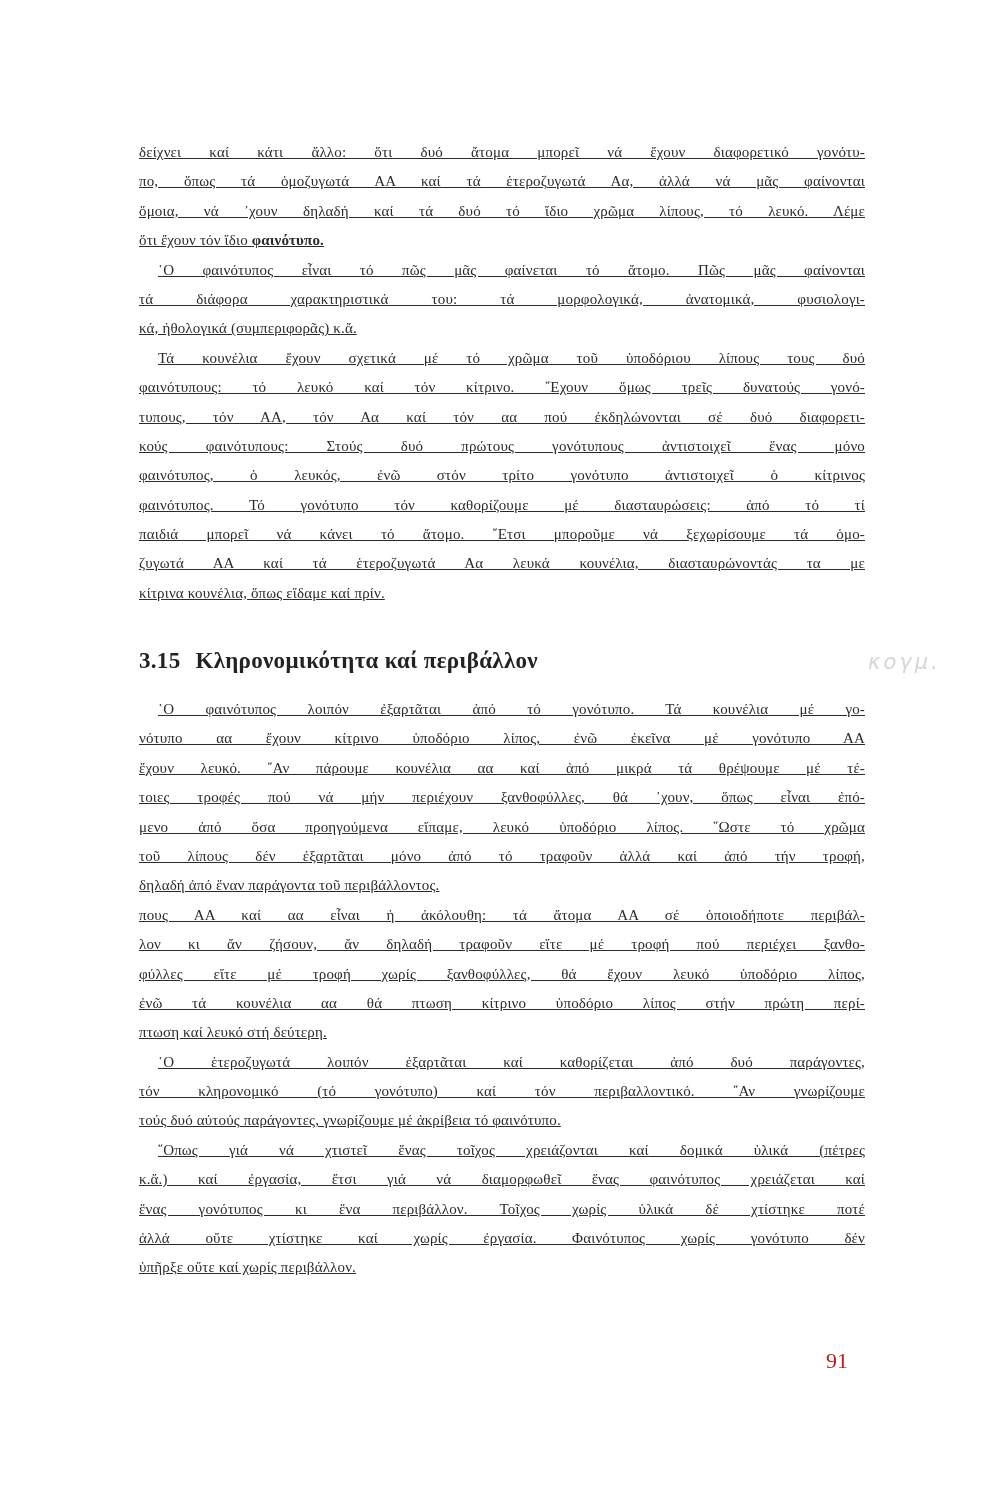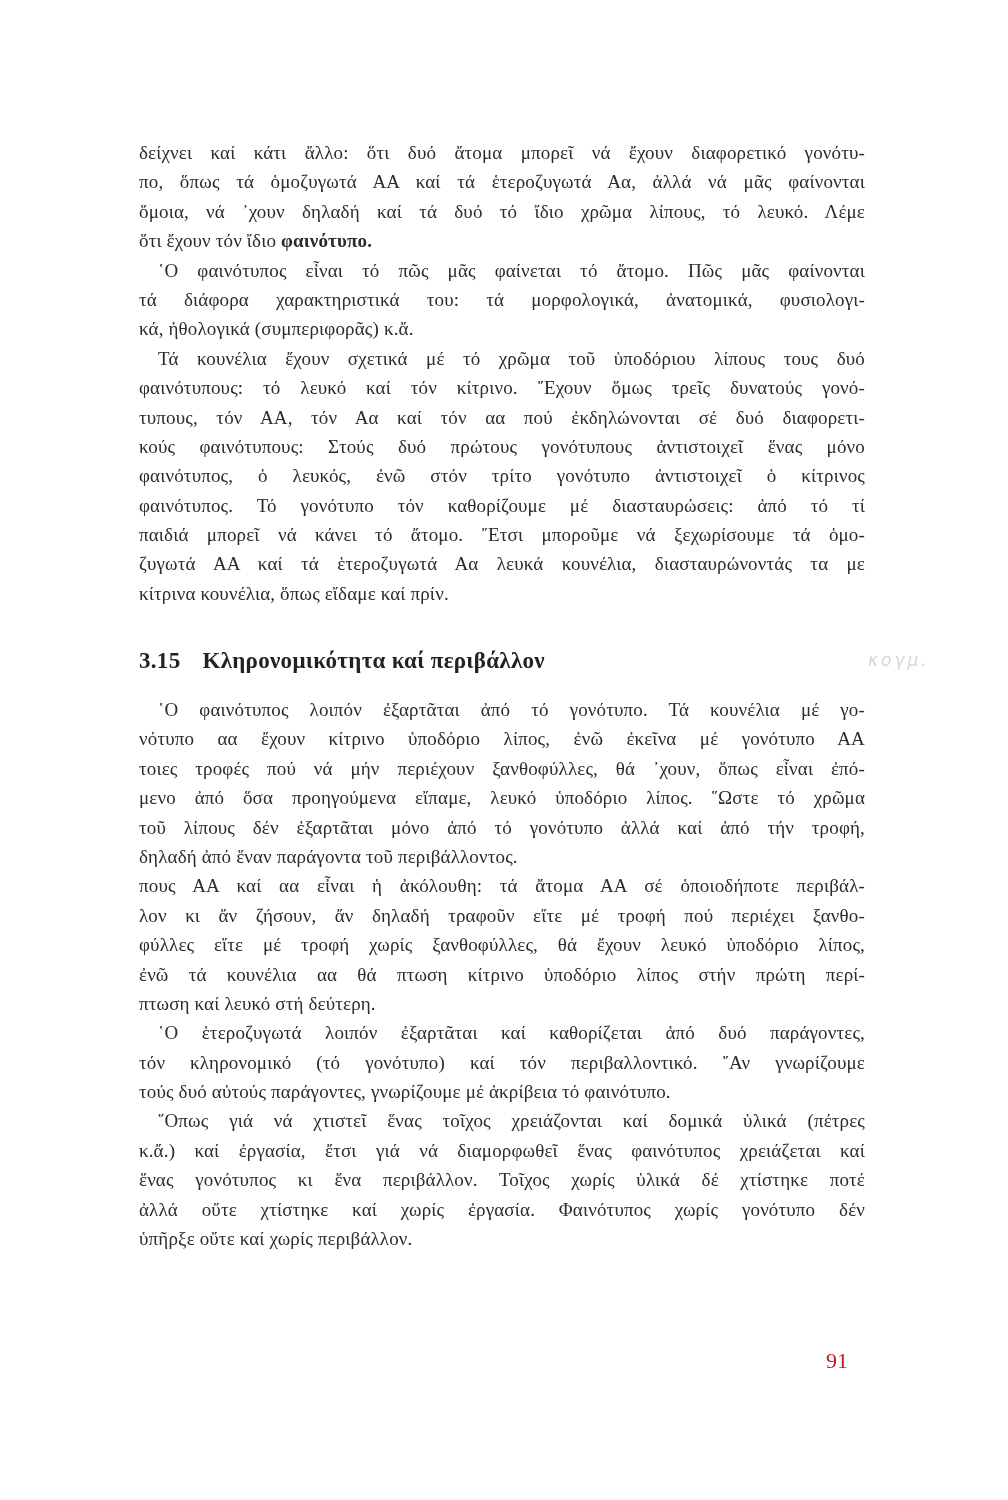--- a/index.html
+++ b/index.html
@@ -16,27 +16,28 @@
       color: #2b2b2b;
     }
     .page {
       position: absolute;
       left: 139px;
       top: 138px;
       width: 726px;
     }
     .line {
       display: block;
-      font-size: 19px;
+      font-size: 15px;
       line-height: 29.4px;
       height: 29.4px;
       white-space: nowrap;
       text-align: justify;
       text-align-last: justify;
       letter-spacing: 0.15px;
+      text-decoration: underline;
     }
     .line.last {
       text-align-last: left;
     }
     .line.indent {
       padding-left: 19px;
       width: 707px;
     }
     .bold {
       font-weight: bold;
@@ -48,27 +49,27 @@
       position: absolute;
       left: 139px;
       top: 648px;
       font-size: 23px;
       font-weight: bold;
       letter-spacing: 0.3px;
       color: #222;
       white-space: nowrap;
     }
     .heading .num {
-      margin-right: 22px;
+      margin-right: 15px;
     }
     .marginalia {
       position: absolute;
       left: 868px;
       top: 650px;
-      font-size: 17px;
+      font-size: 21px;
       font-style: italic;
       color: #d6d6d6;
       letter-spacing: 3px;
       font-family: "DejaVu Sans", sans-serif;
     }
     .section2 {
       position: absolute;
       left: 139px;
       top: 695px;
       width: 726px;
@@ -115,23 +116,24 @@
 <div class="heading">
   <span class="num">3.15</span><span>Κληρονομικότητα καί περιβάλλον</span>
 </div>
 
 <div class="marginalia">κογμ.</div>
 
 <div class="section2">
   <div class="para">
     <span class="line indent">῾Ο φαινότυπος λοιπόν ἐξαρτᾶται ἀπό τό γονότυπο. Τά κουνέλια μέ γο-</span>
     <span class="line">νότυπο αα ἔχουν κίτρινο ὑποδόριο λίπος, ἐνῶ ἐκεῖνα μέ γονότυπο ΑΑ</span>
+    <span class="line">ἔχουν λευκό. ῎Αν πάρουμε κουνέλια αα καί ἀπό μικρά τά θρέψουμε μέ τέ-</span>
     <span class="line">τοιες τροφές πού νά μήν περιέχουν ξανθοφύλλες, θά ᾽χουν, ὅπως εἶναι ἐπό-</span>
     <span class="line">μενο ἀπό ὅσα προηγούμενα εἴπαμε, λευκό ὑποδόριο λίπος. ῞Ωστε τό χρῶμα</span>
-    <span class="line">τοῦ λίπους δέν ἐξαρτᾶται μόνο ἀπό τό γονότυπο ἀλλά καί ἀπό τήν τροφή,</span>
+    <span class="line">τοῦ λίπους δέν ἐξαρτᾶται μόνο ἀπό τό τραφοῦν ἀλλά καί ἀπό τήν τροφή,</span>
     <span class="line last">δηλαδή ἀπό ἕναν παράγοντα τοῦ περιβάλλοντος.</span>
   </div>
   <div class="para">
     <span class="line">πους ΑΑ καί αα εἶναι ἡ ἀκόλουθη: τά ἄτομα ΑΑ σέ ὁποιοδήποτε περιβάλ-</span>
     <span class="line">λον κι ἄν ζήσουν, ἄν δηλαδή τραφοῦν εἴτε μέ τροφή πού περιέχει ξανθο-</span>
     <span class="line">φύλλες εἴτε μέ τροφή χωρίς ξανθοφύλλες, θά ἔχουν λευκό ὑποδόριο λίπος,</span>
     <span class="line">ἐνῶ τά κουνέλια αα θά πτωση κίτρινο ὑποδόριο λίπος στήν πρώτη περί-</span>
     <span class="line last">πτωση καί λευκό στή δεύτερη.</span>
   </div>
   <div class="para">

